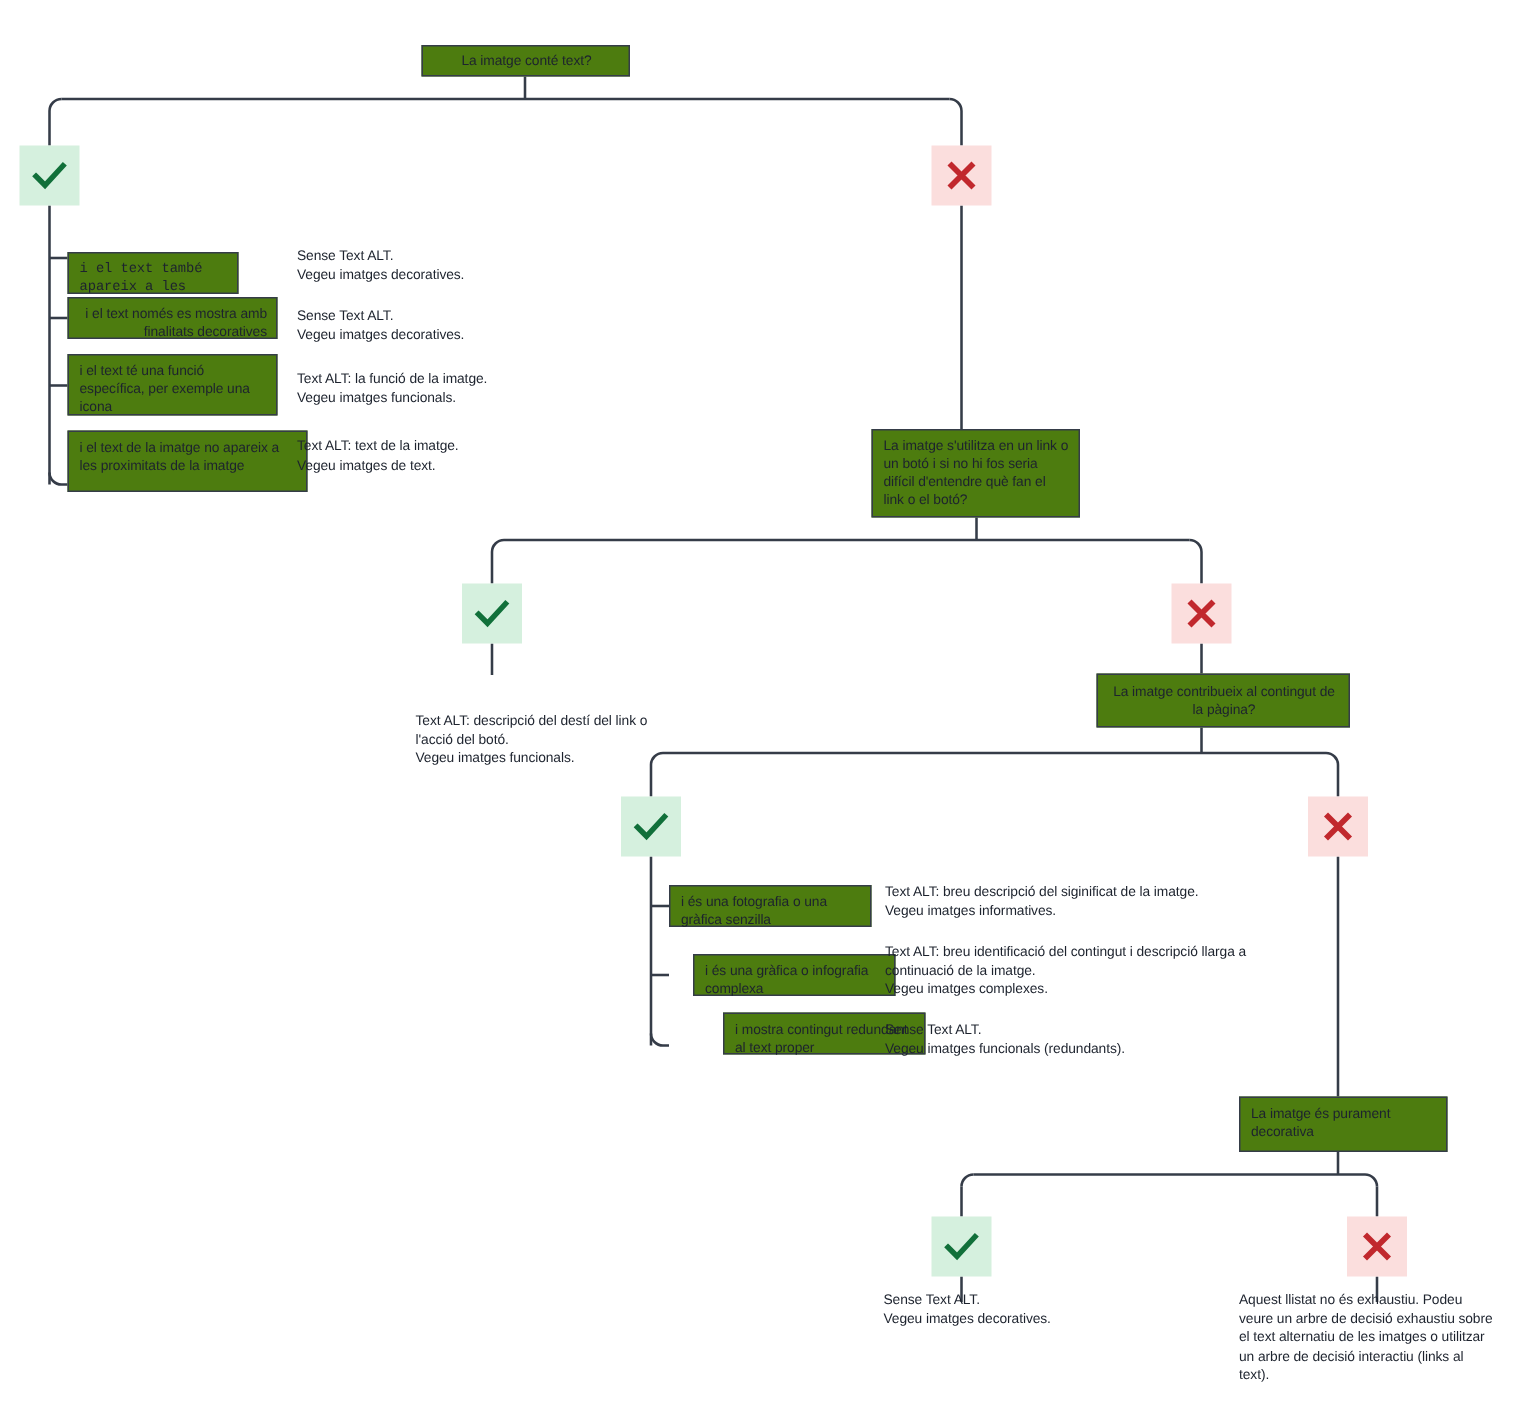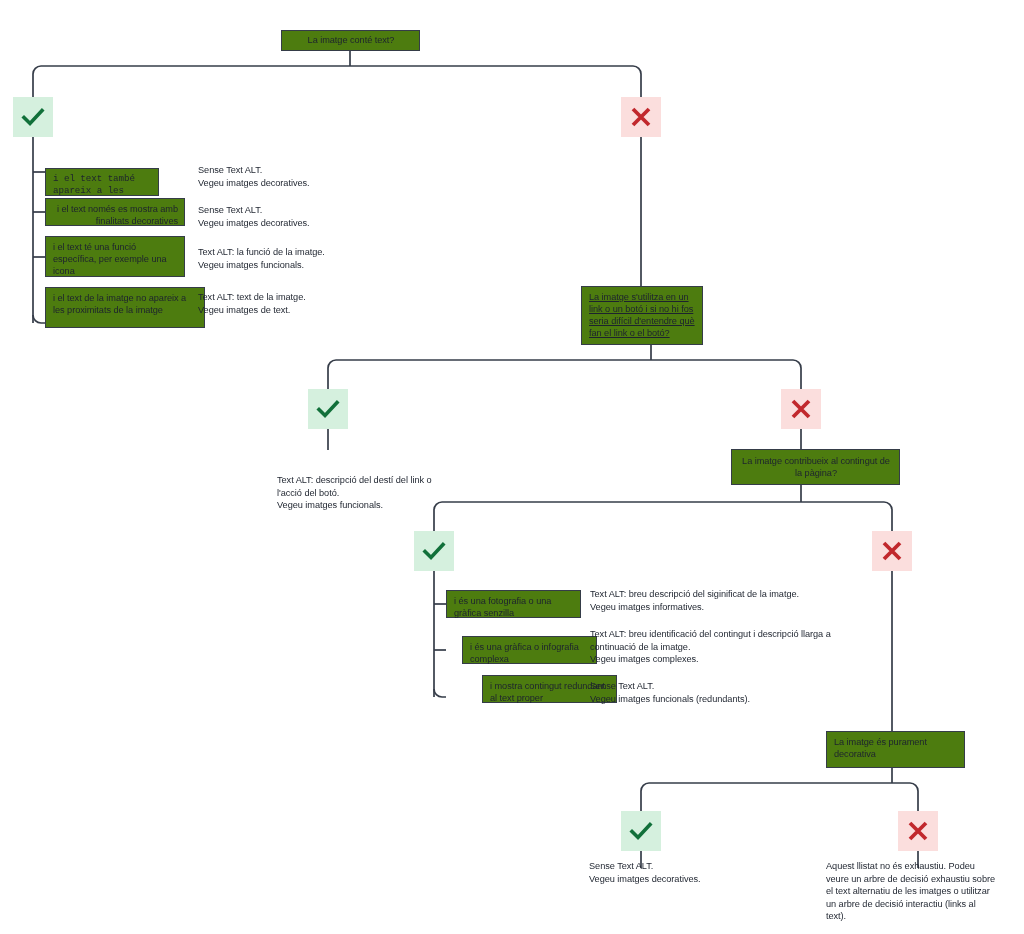--- a/index.html
+++ b/index.html
@@ -153,21 +153,21 @@
   </div>
   <div class="note" style="left:198px; top:246px; width:200px;">Text ALT: la funció de la imatge.
 Vegeu imatges funcionals.</div>
 
   <div class="node" style="left:45px; top:287px; width:160px; height:41px;">
     <span>i el text de la imatge no apareix a les proximitats de la imatge</span>
   </div>
   <div class="note" style="left:198px; top:291px; width:190px;">Text ALT: text de la imatge.
 Vegeu imatges de text.</div>
 
-  <div class="node" style="left:581px; top:286px; width:122px; height:59px;text-decoration:underline;">
+  <div class="node" style="left:581px; top:286px; width:139px; height:59px;">
     <span>La imatge s'utilitza en un link o un botó i si no hi fos seria difícil d'entendre què fan el link o el botó?</span>
   </div>
 
   <div class="mark yes" style="left:308px; top:389px;">
     <svg width="26" height="26" viewBox="0 0 26 26">
       <path d="M4,13.5 L10,19.5 L22,6.5" fill="none" stroke="#11703a" stroke-width="3.6" stroke-linecap="square" stroke-linejoin="miter"></path>
     </svg>
   </div>
   <div class="mark no" style="left:781px; top:389px;">
     <svg width="24" height="24" viewBox="0 0 24 24">

